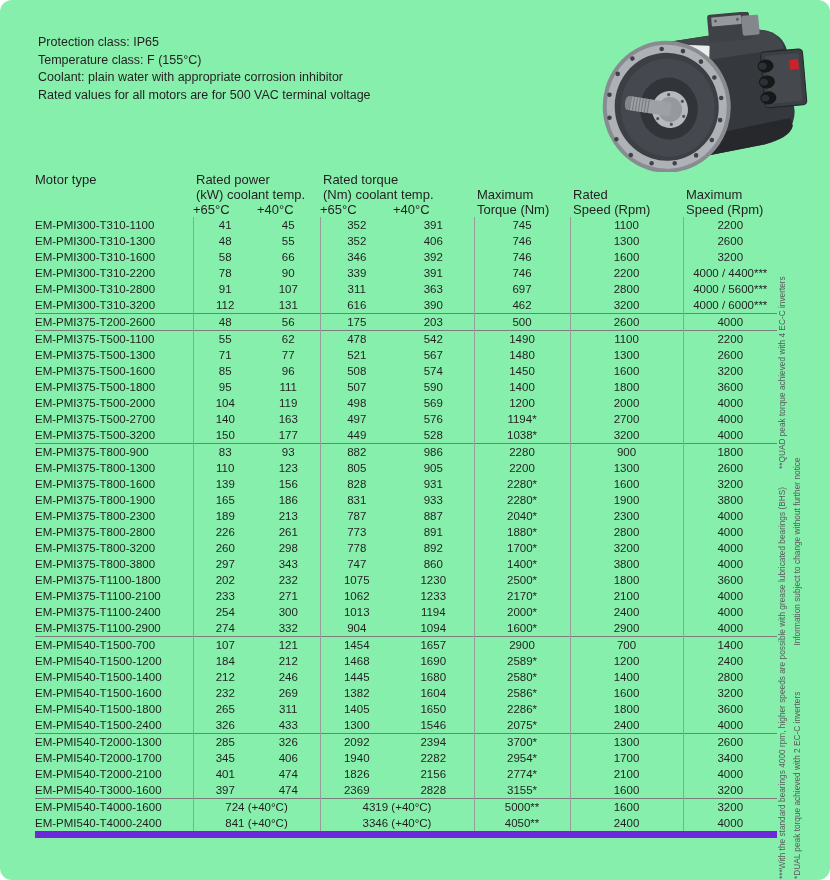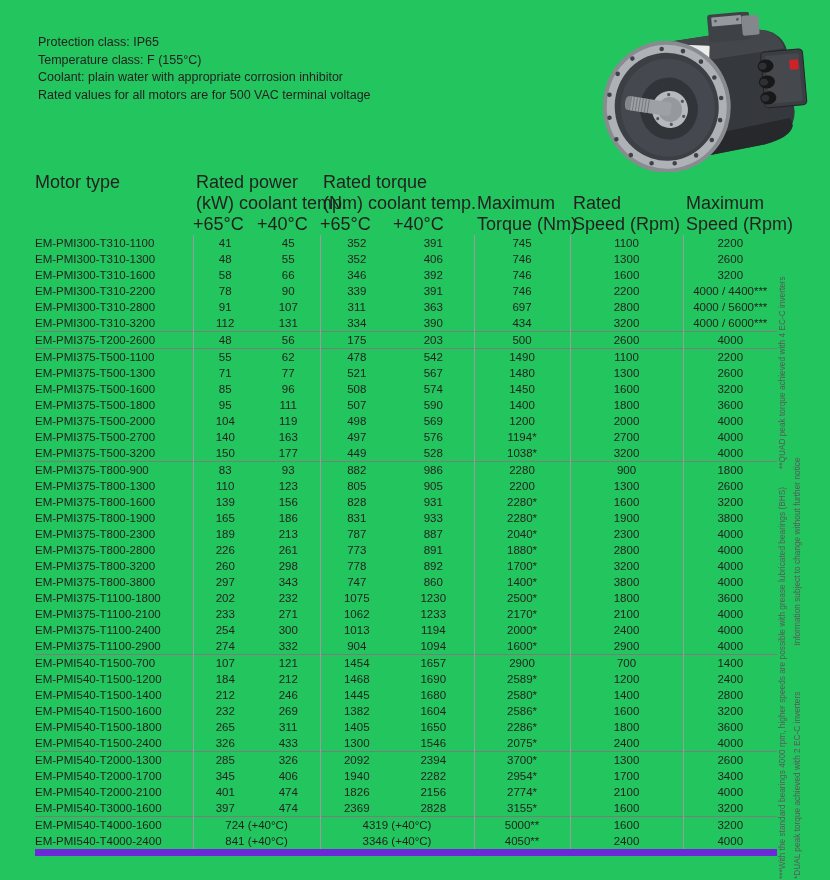--- a/index.html
+++ b/index.html
@@ -1,28 +1,28 @@
 <!DOCTYPE html>
 <html><head>
 <meta charset="utf-8">
 <style>
   html,body{margin:0;padding:0;background:#fff;}
-  .page{position:relative;width:830px;height:880px;background:#22c55e;overflow:hidden;
-        font-family:"Liberation Sans","DejaVu Sans",sans-serif;color:#231f20;}
+  .page{position:relative;width:830px;height:880px;background:#86efac;overflow:hidden;
+        font-family:"Liberation Sans","DejaVu Sans",sans-serif;color:#231f20;border-radius:12px;}
 
   
   .info-block{position:absolute;left:38px;top:34px;font-size:12.5px;line-height:17.5px;}
 
   
   .product-photo{position:absolute;left:598px;top:12px;width:222px;height:160px;}
 
   
   .spec-table-wrap{position:absolute;left:35px;top:172px;width:742px;}
   table.spec{border-collapse:collapse;table-layout:fixed;width:742px;font-size:11.5px;color:#231f20;}
-  table.spec th{font-weight:normal;font-size:18px;padding:0;height:15px;vertical-align:bottom;white-space:nowrap;}
+  table.spec th{font-weight:normal;font-size:13px;padding:0;height:15px;vertical-align:bottom;white-space:nowrap;}
   table.spec th.h-left{text-align:left;padding-left:3px;}
   table.spec th.h-motor{text-align:left;padding-left:0;vertical-align:top;}
   table.spec th.h-c{text-align:left;}
   table.spec td{padding:0;height:16px;line-height:16px;text-align:center;white-space:nowrap;overflow:visible;}
   table.spec td.c-m{text-align:left;margin-left:36px;}
   
   tbody td.c-p65,tbody td.c-t65,tbody td.c-mt,tbody td.c-rs,tbody td.c-ms,
   tbody td.c-p,tbody td.c-t{border-left:1px solid #9c9c9c;}
   
   tbody tr.group-start td{border-top:1px solid #7c7c7c;}
@@ -216,23 +216,23 @@
             <td class="c-t65">311</td>
             <td class="c-t40">363</td>
             <td class="c-mt">697</td>
             <td class="c-rs">2800</td>
             <td class="c-ms">4000 / 5600***</td>
           </tr>
           <tr>
             <td class="c-m">EM-PMI300-T310-3200</td>
             <td class="c-p65">112</td>
             <td class="c-p40">131</td>
-            <td class="c-t65">334</td>
+            <td class="c-t65">616</td>
             <td class="c-t40">390</td>
-            <td class="c-mt">434</td>
+            <td class="c-mt">462</td>
             <td class="c-rs">3200</td>
             <td class="c-ms">4000 / 6000***</td>
           </tr>
           <tr class="group-start">
             <td class="c-m">EM-PMI375-T200-2600</td>
             <td class="c-p65">48</td>
             <td class="c-p40">56</td>
             <td class="c-t65">175</td>
             <td class="c-t40">203</td>
             <td class="c-mt">500</td>

